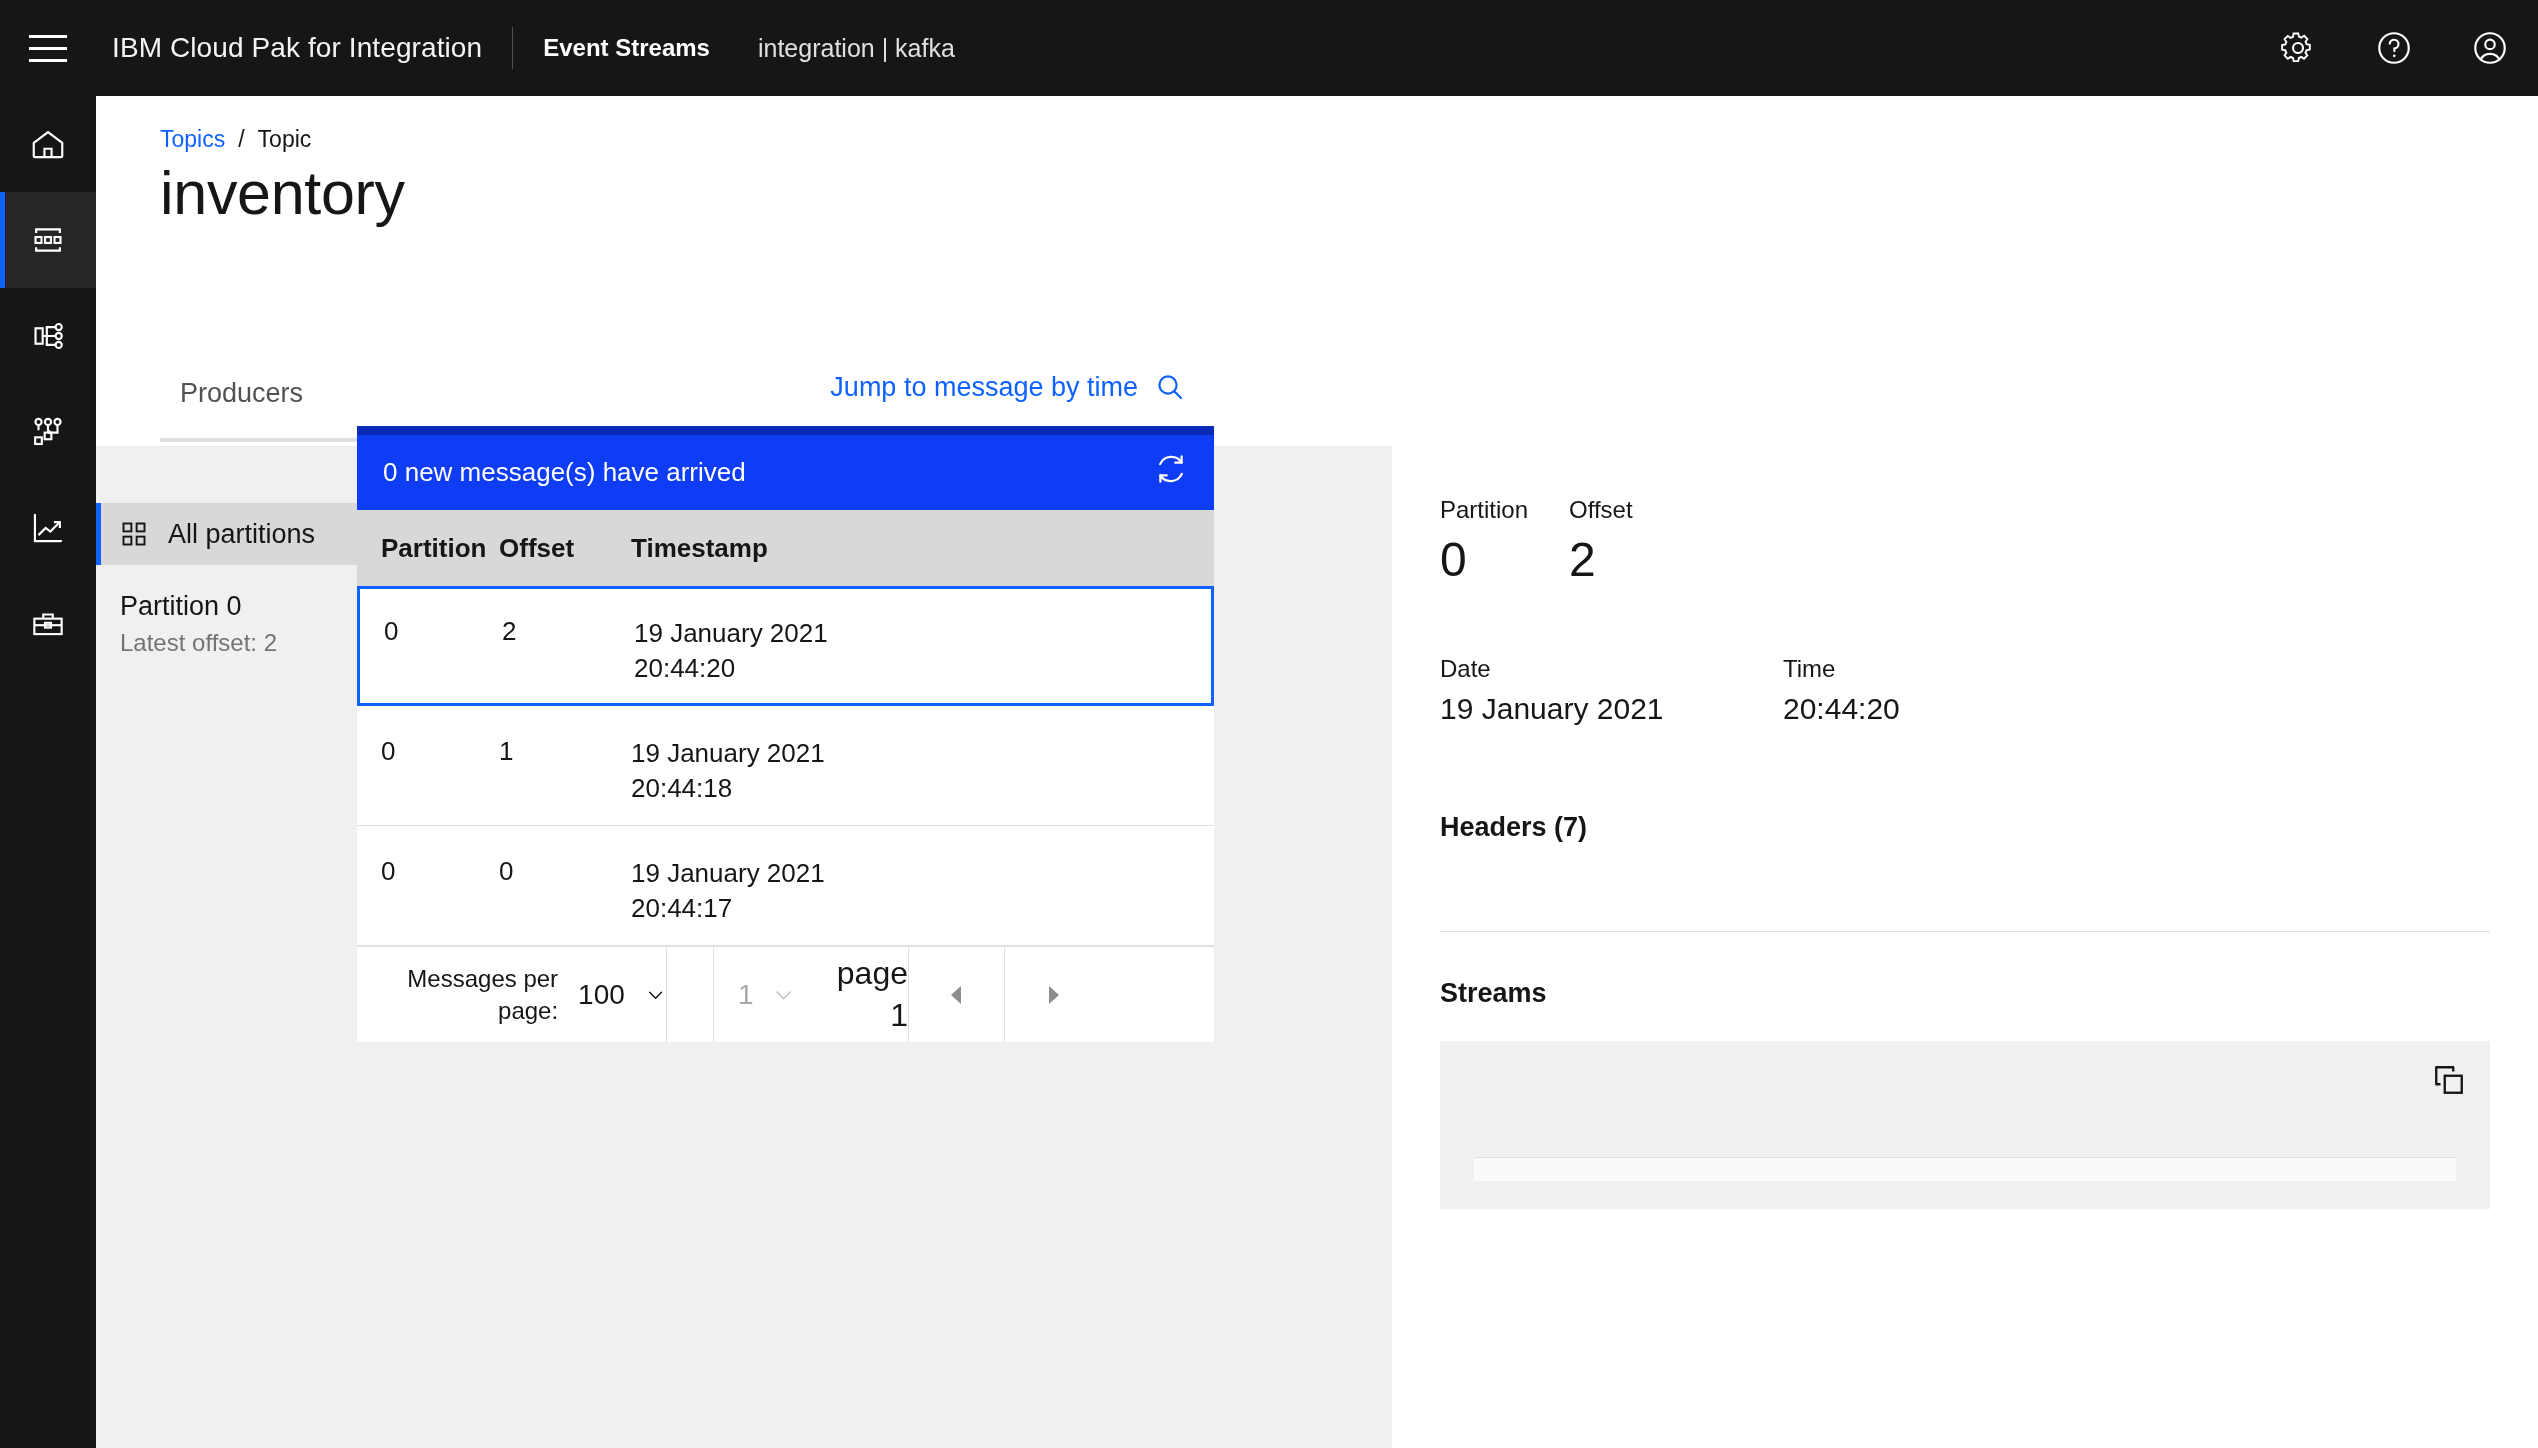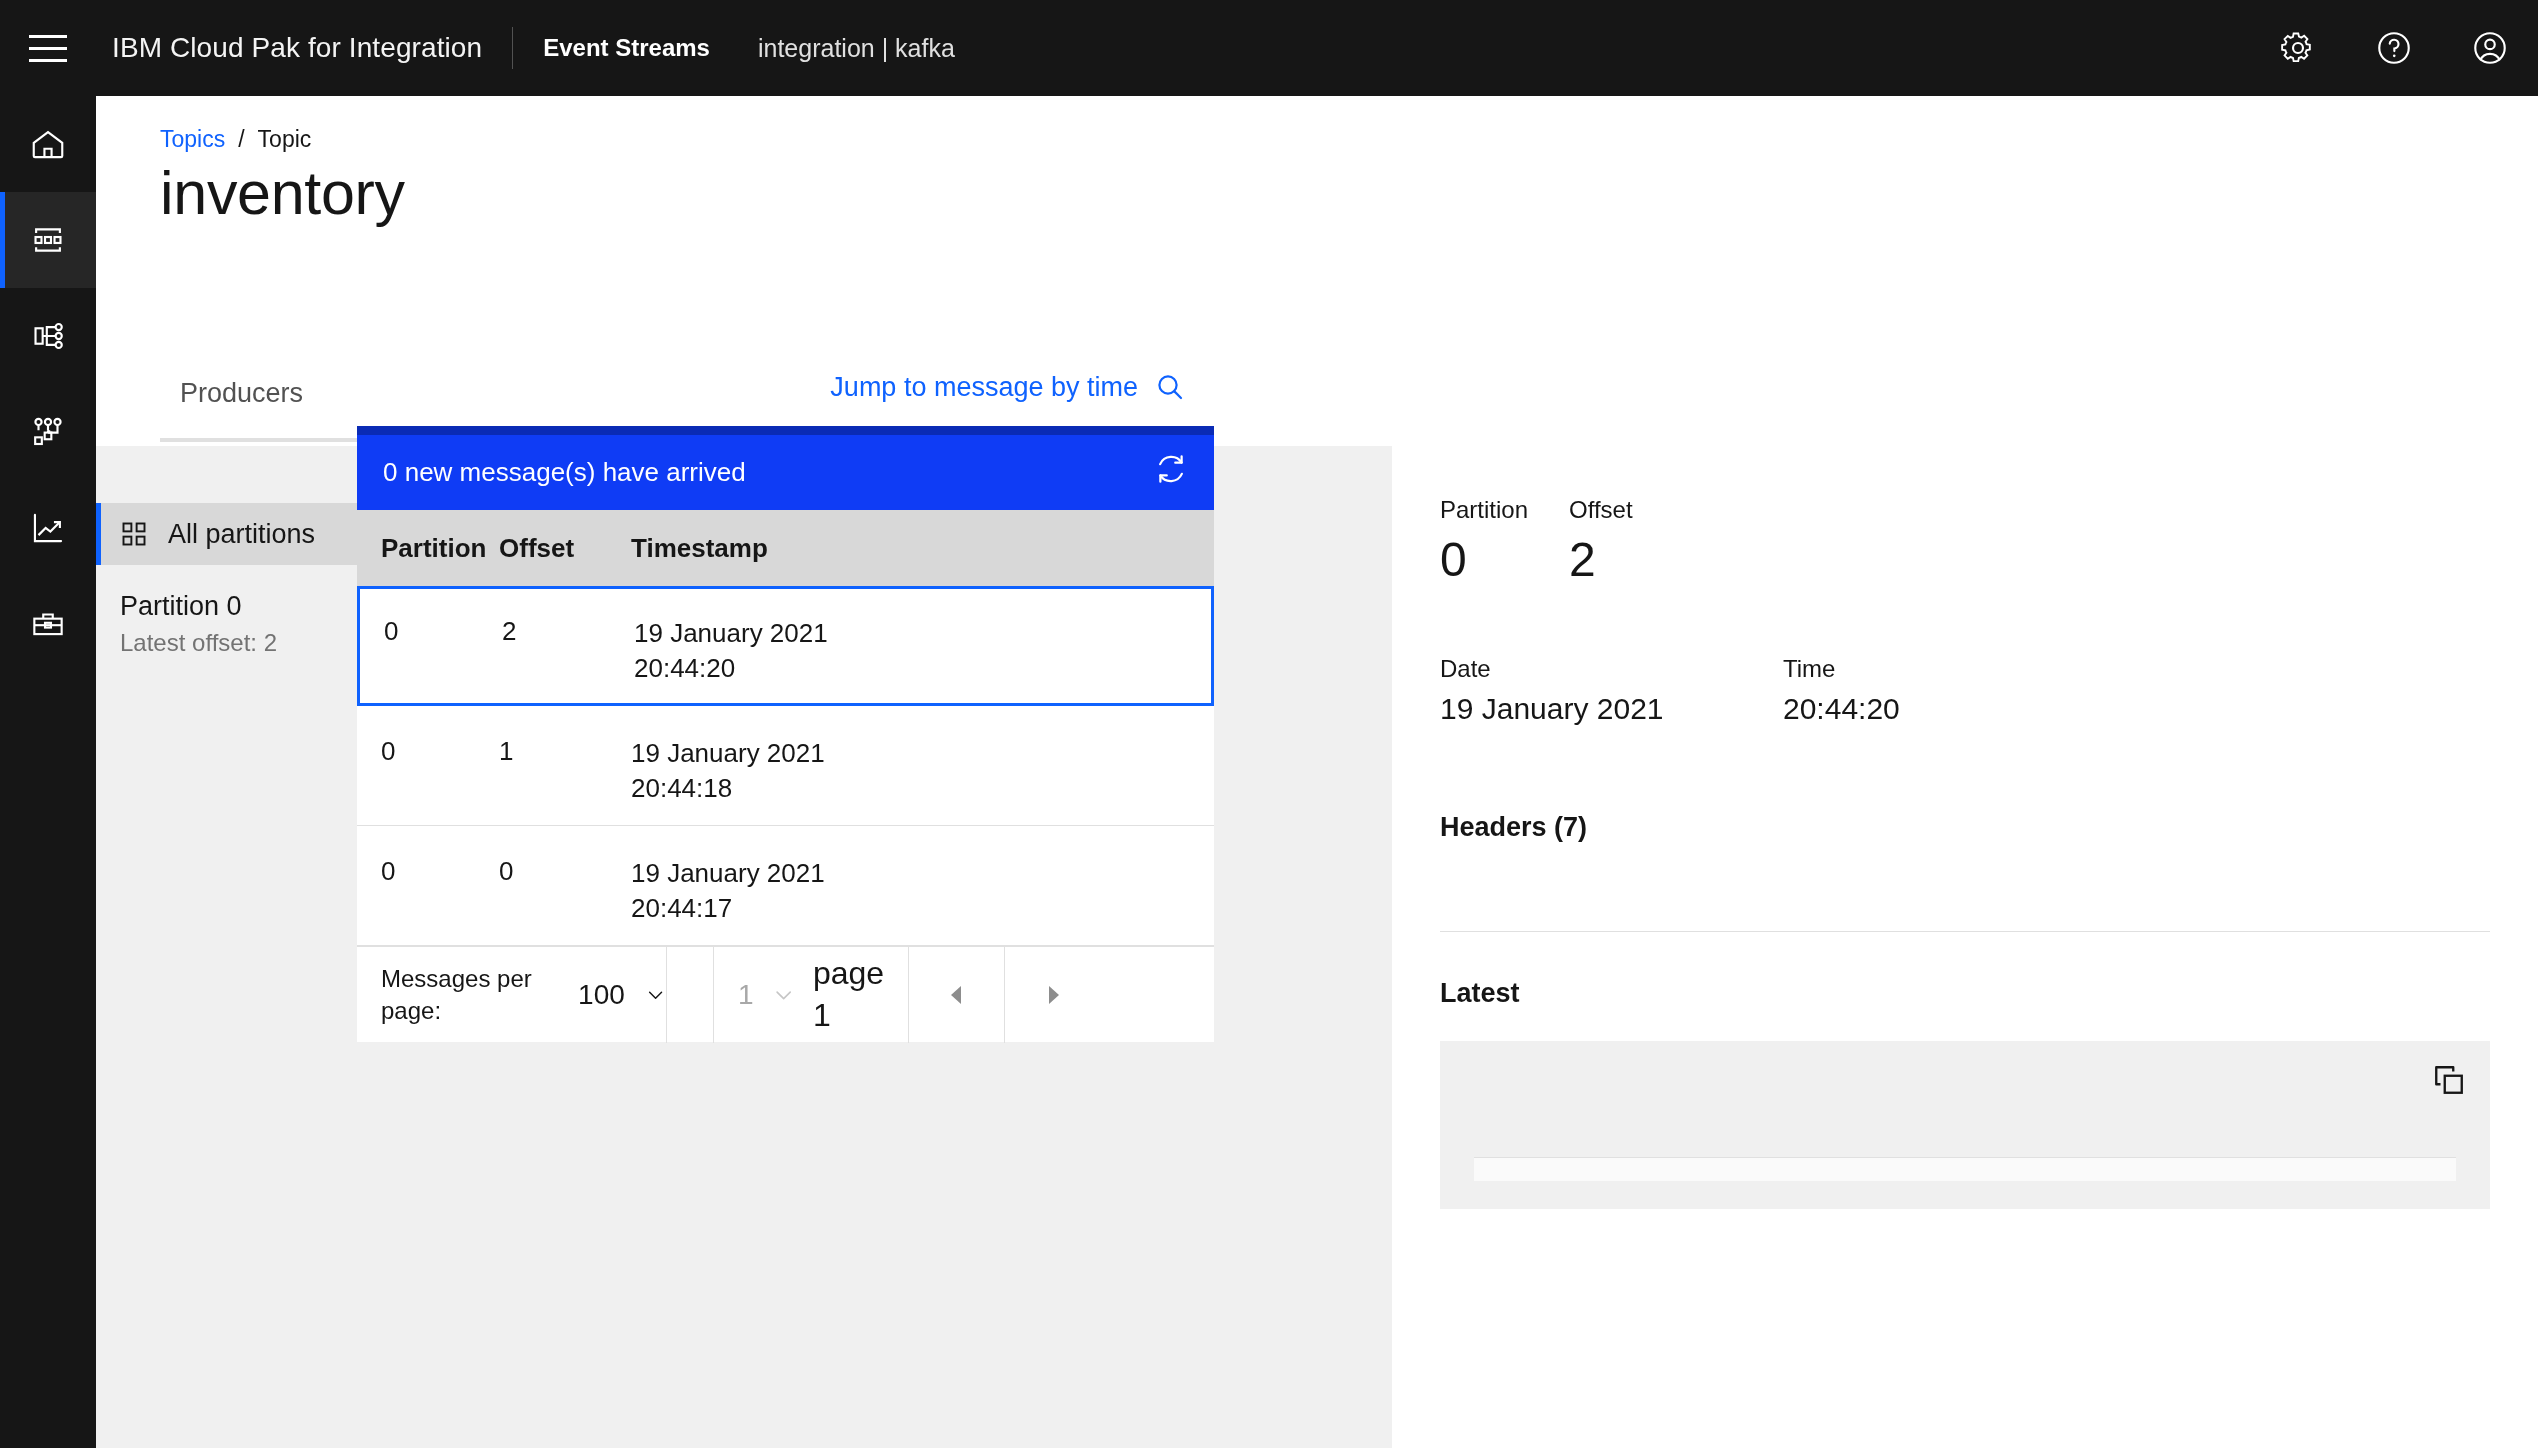--- a/index.html
+++ b/index.html
@@ -177,21 +177,21 @@
   }
   .trow.selected {
     border: 3px solid #0f62fe;
     padding-top: 27px;
   }
   .ts { line-height: 1.35; }
   .pager {
     height: 96px; background: #ffffff;
     display: flex; align-items: center;
     border-top: 1px solid #e0e0e0;
-    font-size: 24px; color: #161616;
+    font-size: 24px; color: #161616; text-align: right;
   }
   .pager-cell { height: 96px; display: flex; align-items: center; }
   .pg-perpage {
     width: 310px; padding-left: 24px; gap: 20px;
     border-right: 1px solid #e0e0e0;
   }
   .pg-perpage .lbl { line-height: 1.3; }
   .pg-perpage .val { font-size: 28px; }
   .pg-gap { width: 47px; border-right: 1px solid #e0e0e0; }
   .pg-pagesel {
@@ -476,21 +476,21 @@
         <div class="d-field">
           <div class="d-label">Time</div>
           <div class="d-val">20:44:20</div>
         </div>
       </div>
 
       <div class="d-sec-title" style="margin-top:86px">Headers (7)</div>
 
       <div class="d-divider" style="margin-top:88px"></div>
 
-      <div class="d-sec-title" style="margin-top:46px">Latest</div>
+      <div class="d-sec-title" style="margin-top:46px">Streams</div>
 
       <div class="payload-box" style="margin-top:32px">
         <div class="copy-btn">
           <svg width="34" height="34" viewBox="0 0 32 32" fill="none" stroke="#161616" stroke-width="2.2">
             <rect x="12" y="12" width="16" height="16"></rect>
             <path d="M8 20H4V4h16v4" stroke-linejoin="round"></path>
           </svg>
         </div>
         <div class="payload-scroll"></div>
       </div>

